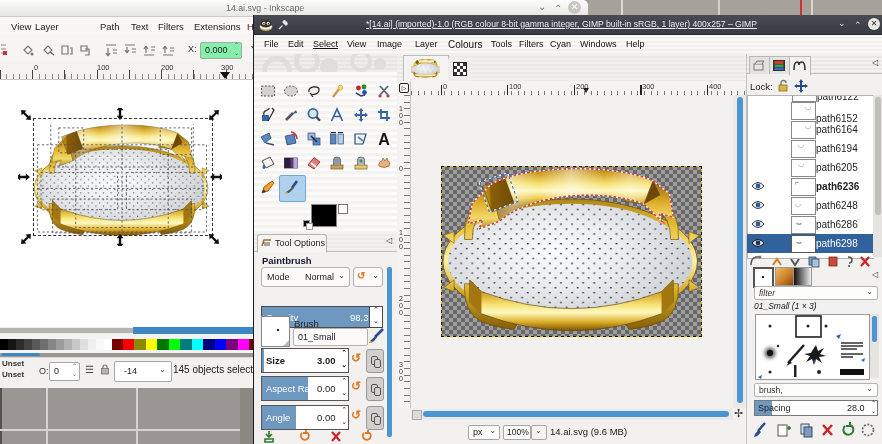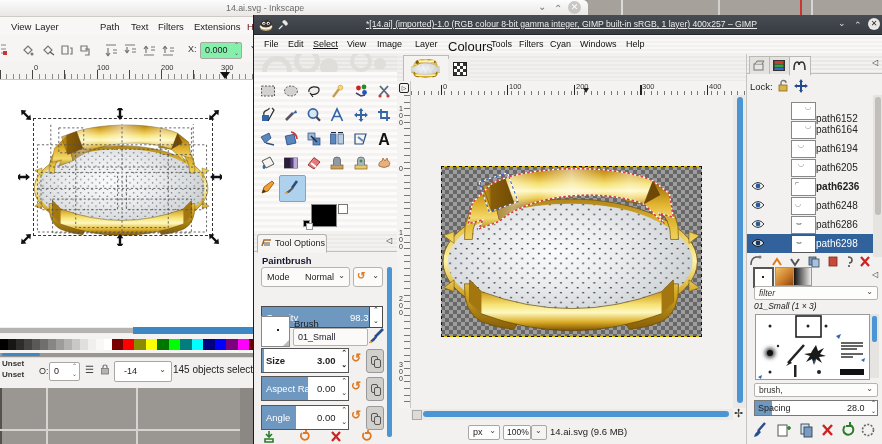--- a/index.html
+++ b/index.html
@@ -171,21 +171,21 @@
   <div class="tx" style="left:600px;top:5px;font-size:9px;color:#dfdfdf;">⌃</div>
   <div class="a" style="left:614px;top:3px;width:12px;height:12px;background:#e9e8e6;border-radius:50%;color:#2a2a2a;font-size:8px;text-align:center;line-height:12px;">✕</div>
 
   <div class="a" style="left:0;top:20px;width:629px;height:19px;background:repeating-linear-gradient(#f9f8f7 0,#f9f8f7 2px,#f1f0ee 2px,#f1f0ee 4px);border-bottom:1px solid #d8d6d2;"></div>
   <div class="tx" style="left:10px;top:24px;font-size:9px;color:#111;">File</div>
   <div class="tx" style="left:34px;top:24px;font-size:9px;color:#111;">Edit</div>
   <div class="tx" style="left:59px;top:24px;font-size:9px;color:#111;text-decoration:underline;">Select</div>
   <div class="tx" style="left:93px;top:24px;font-size:9px;color:#111;">View</div>
   <div class="tx" style="left:123px;top:24px;font-size:9px;color:#111;">Image</div>
   <div class="tx" style="left:161px;top:24px;font-size:9px;color:#111;">Layer</div>
-  <div class="tx" style="left:194px;top:24px;font-size:13px;color:#111;">Colours</div>
+  <div class="tx" style="left:194px;top:24px;font-size:10px;color:#111;">Colours</div>
   <div class="tx" style="left:237px;top:24px;font-size:9px;color:#111;">Tools</div>
   <div class="tx" style="left:265px;top:24px;font-size:9px;color:#111;">Filters</div>
   <div class="tx" style="left:296px;top:24px;font-size:9px;color:#111;">Cyan</div>
   <div class="tx" style="left:326px;top:24px;font-size:9px;color:#111;">Windows</div>
   <div class="tx" style="left:372px;top:24px;font-size:9px;color:#111;">Help</div>
 
   <div class="a" id="toolbox" style="left:0;top:39px;width:143px;height:178px;background:repeating-linear-gradient(#fcfbfa 0,#fcfbfa 3px,#f4f3f1 3px,#f4f3f1 6px);">
 
     <div class="a" style="left:0;top:0;width:143px;height:18px;background:repeating-linear-gradient(#f0eeec 0,#f0eeec 2px,#e7e5e2 2px,#e7e5e2 4px);overflow:hidden;">
       <div class="a" style="left:8px;top:2px;width:20px;height:20px;border:5px solid #e0dedb;border-radius:50%;"></div>
@@ -516,20 +516,24 @@
 
     <div class="tx" style="left:3px;top:27px;font-size:9.5px;color:#222;">Lock:</div>
     <svg class="a" style="left:30px;top:25px" width="13" height="14" viewBox="0 0 13 14">
         <rect x="2" y="6" width="8" height="6" fill="#d8b44a" stroke="#8a6a1a" stroke-width="0.8"></rect>
         <path d="M4,6 V4 Q4,1.5 6.5,1.5 Q9,1.5 9,4" fill="none" stroke="#777" stroke-width="1.4"></path>
       </svg>
     <svg class="a" style="left:47px;top:25px" width="14" height="14" viewBox="0 0 14 14">
         <path d="M7,0 L9,3 L8,3 L8,6 L11,6 L11,5 L14,7 L11,9 L11,8 L8,8 L8,11 L9,11 L7,14 L5,11 L6,11 L6,8 L3,8 L3,9 L0,7 L3,5 L3,6 L6,6 L6,3 L5,3 Z" fill="#224a8e"></path>
       </svg>
 
+    <div class="a" style="left:0;top:41px;width:126px;height:162px;background:#fff;border:1px solid #b5b3af;border-right:none;overflow:hidden;">
+      <div class="tx" style="left:69px;top:-5px;font-size:10px;color:#222;">path6122</div>
+      <div class="a" style="left:44px;top:-12px;width:23px;height:16px;background:#fff;border:1px solid #888;"></div>
+    </div>
     <div class="a" style="left:0;top:47px;width:126px;height:19px;">
       <div class="a" style="left:44px;top:1px;width:23px;height:16px;background:#fff;border:1px solid #888;"></div>
       <div class="tx" style="left:58px;top:2px;font-size:7px;color:#555;">◡</div>
       <div class="tx" style="left:69px;top:12px;font-size:10px;color:#222;text-align:center;">path6152</div>
     </div>
     <div class="a" style="left:0;top:66px;width:126px;height:19px;">
       <div class="a" style="left:44px;top:1px;width:23px;height:16px;background:#fff;border:1px solid #888;"></div>
       <div class="tx" style="left:58px;top:2px;font-size:7px;color:#555;">◡</div>
       <div class="tx" style="left:69px;top:4px;font-size:10px;color:#222;">path6164</div>
     </div>

